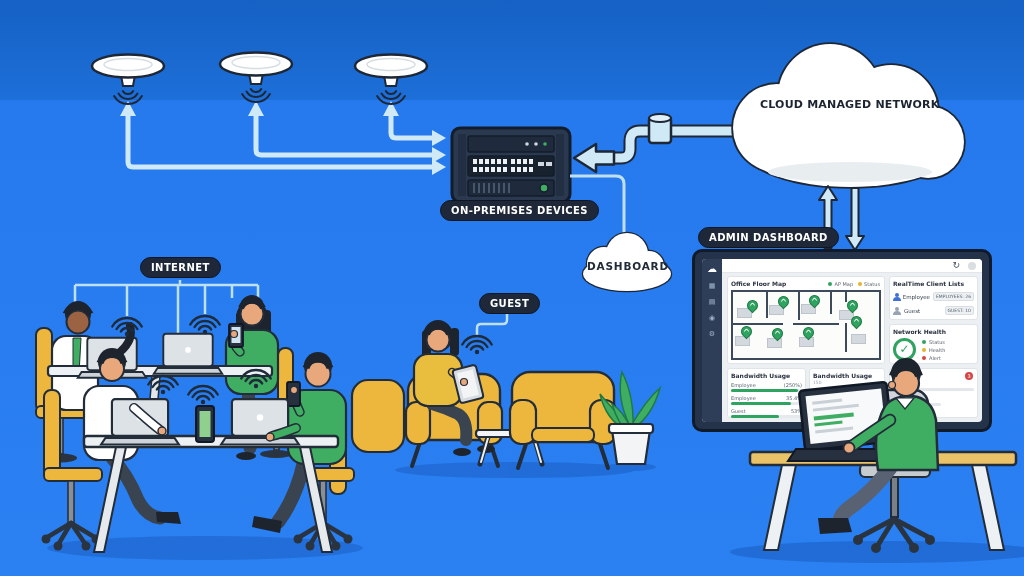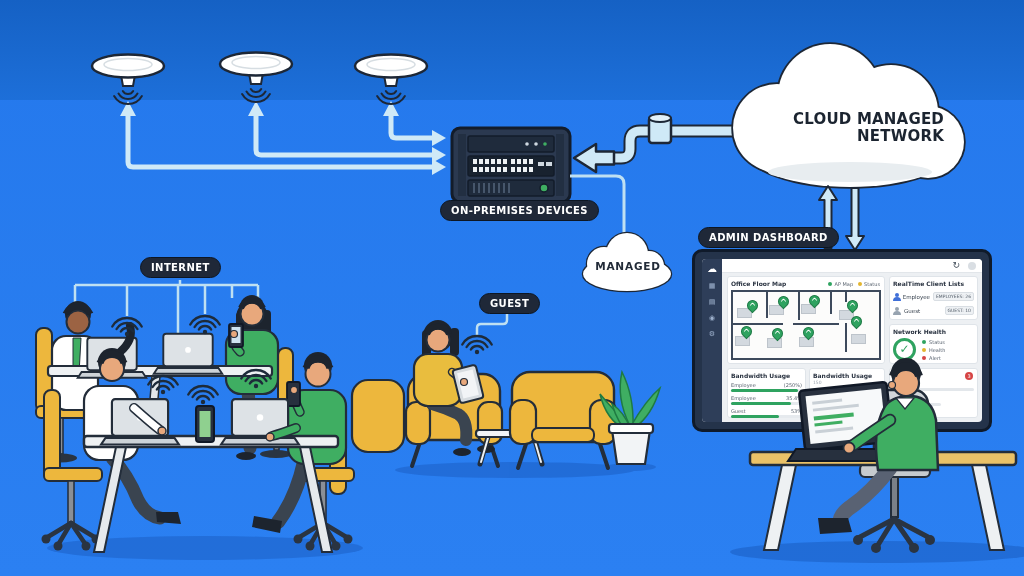--- a/index.html
+++ b/index.html
@@ -6,22 +6,22 @@
   #stage{position:relative;width:1024px;height:576px;overflow:hidden;
          font-family:"DejaVu Sans","Liberation Sans",sans-serif;
          background:linear-gradient(#2478ec,#2b80f2);}
   #ceiling{position:absolute;left:0;top:0;width:1024px;height:100px;
            background:linear-gradient(#1561c4,#1d6fd9);z-index:0;}
   svg.layer{position:absolute;left:0;top:0;z-index:1;}
   #svg-front{z-index:4;}
   .pill{position:absolute;background:#1f2838;color:#fff;font-weight:bold;font-size:10px;
         padding:4px 10px;border-radius:12px;letter-spacing:.4px;white-space:nowrap;z-index:6;
         border:1px solid #0d1622;}
-  #cloud-text{position:absolute;left:760px;top:111px;width:184px;text-align:right;
-              font-size:15px;font-weight:bold;color:#1b2430;line-height:1.16;z-index:2;letter-spacing:.2px;}
+  #cloud-text{position:absolute;left:760px;top:99px;width:184px;text-align:left;
+              font-size:11px;font-weight:bold;color:#1b2430;line-height:1.16;z-index:2;letter-spacing:.2px;}
   #internet-text{position:absolute;left:586px;top:260px;width:84px;text-align:center;
                  font-size:10.5px;font-weight:bold;color:#222b38;letter-spacing:.8px;z-index:2;}
   
   #monitor{position:absolute;left:692px;top:249px;width:300px;height:183px;background:#24334a;
            border:3px solid #0f1a2a;border-radius:10px;z-index:3;box-sizing:border-box;}
   #screen{position:absolute;left:7px;top:7px;width:280px;height:163px;background:#edf0f3;
           border-radius:4px;overflow:hidden;}
   #dash-sidebar{position:absolute;left:0;top:0;width:20px;height:163px;background:#2e3e59;
                 display:flex;flex-direction:column;align-items:center;padding-top:5px;box-sizing:border-box;gap:9px;}
   #dash-sidebar .logo{color:#fff;font-size:10px;line-height:10px;}
@@ -416,21 +416,21 @@
     <use href="#wifi" transform="translate(256,386)"></use>
     <use href="#wifi" transform="translate(203,402)"></use>
     <use href="#wifi" transform="translate(477,352)"></use>
   </svg>
 
   <div class="pill" style="left:140px;top:257px;">INTERNET</div>
   <div class="pill" style="left:479px;top:293px;">GUEST</div>
   <div class="pill" style="left:440px;top:200px;">ON-PREMISES DEVICES</div>
   <div class="pill" style="left:698px;top:227px;">ADMIN DASHBOARD</div>
   <div id="cloud-text">CLOUD MANAGED NETWORK</div>
-  <div id="internet-text">MANAGED</div>
+  <div id="internet-text">DASHBOARD</div>
 
   <div id="monitor">
     <div id="screen">
       <div id="dash-sidebar">
         <span class="logo">☁</span>
         <span class="nico">▦</span>
         <span class="nico">▤</span>
         <span class="nico">◉</span>
         <span class="nico">⚙</span>
       </div>

